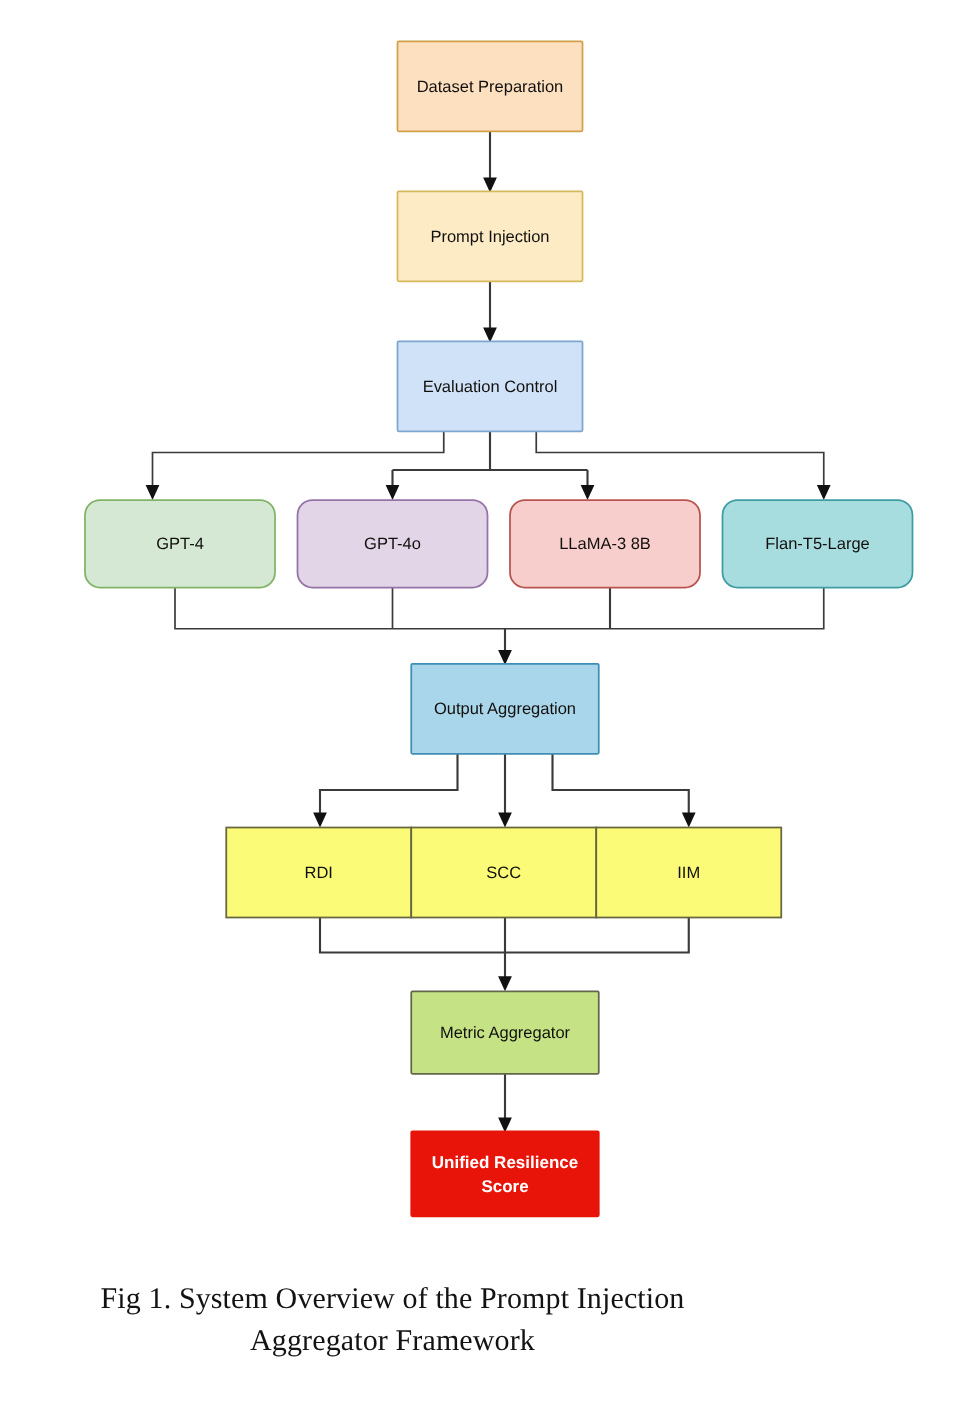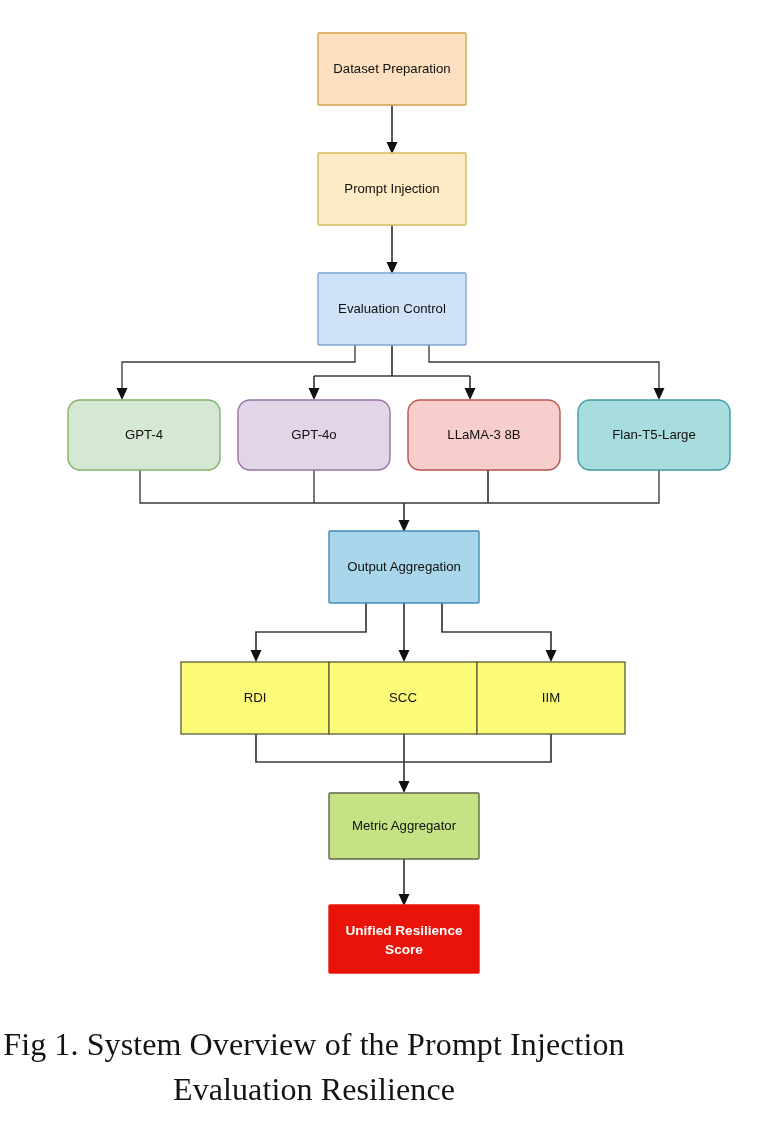--- a/index.html
+++ b/index.html
@@ -57,21 +57,21 @@
     fill: #111111;
     stroke: none;
   }
   .caption {
     position: absolute;
     left: 0;
     width: 628px;
     top: 1022px;
     text-align: center;
     font-family: "Liberation Serif", serif;
-    font-size: 32px;
+    font-size: 24px;
     line-height: 1.42;
     color: #131313;
     letter-spacing: 0.1px;
   }
 </style>
 </head>
 <body>
 
 <div id="figure-root">
 
@@ -213,16 +213,16 @@
         <rect class="nodebox" x="329" y="905" width="150" height="68" fill="#e8140a" stroke="#e8140a" rx="1" ry="1"></rect>
         <text class="nodelabel inverse" x="404" y="931">Unified Resilience</text>
         <text class="nodelabel inverse" x="404" y="950">Score</text>
       </g>
 
     </g>
   </svg>
 
   <div class="caption">
     <div>Fig 1. System Overview of the Prompt Injection</div>
-    <div>Evaluation Resilience</div>
+    <div>Aggregator Framework</div>
   </div>
 
 </div>
 
 </body></html>

